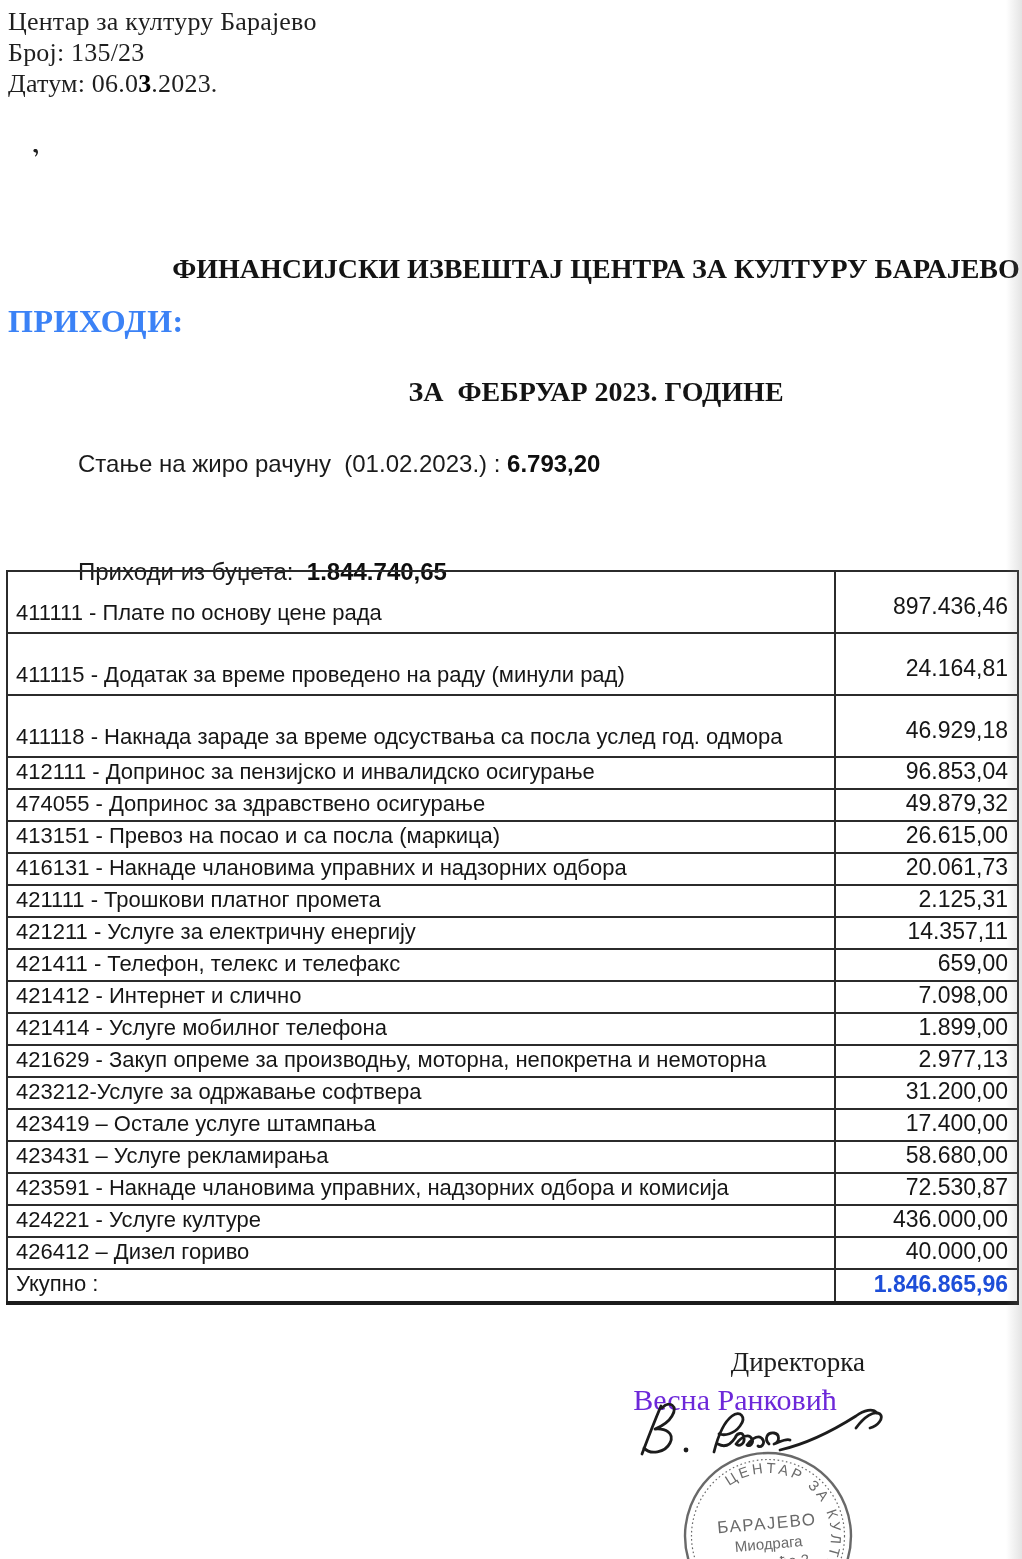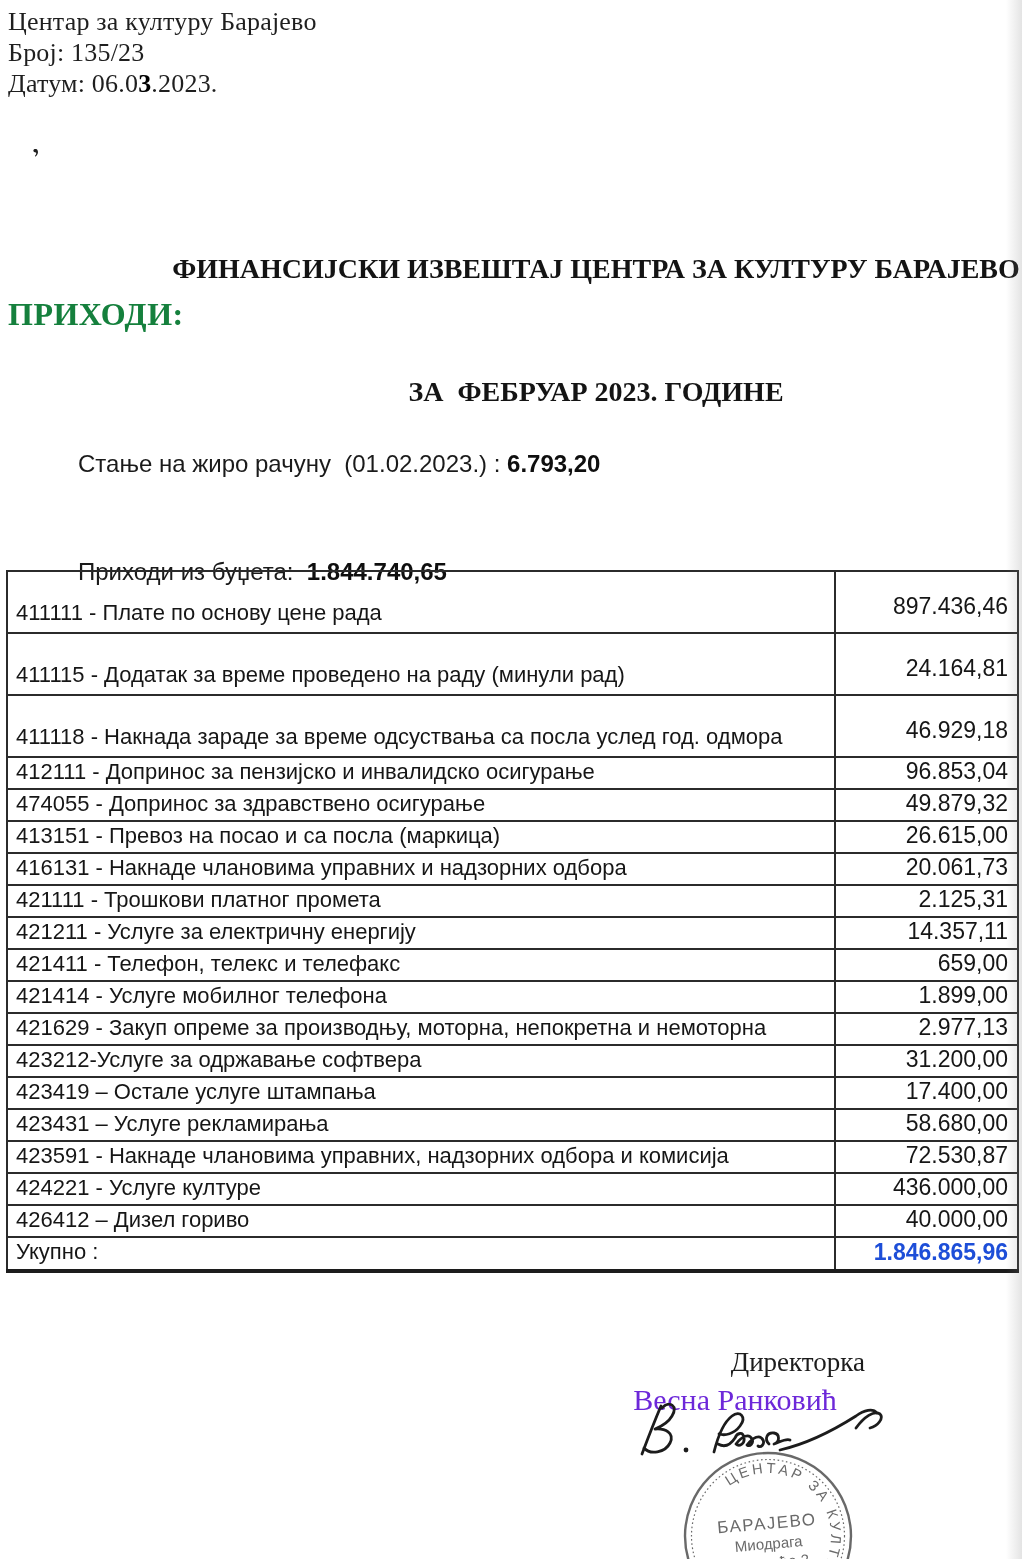--- a/index.html
+++ b/index.html
@@ -24,22 +24,22 @@
     transform:rotate(-25deg);
   }
   
   .report-title{
     position:absolute;left:170px;top:166px;width:852px;
     text-align:center;font-weight:700;font-size:28px;line-height:41px;
     white-space:pre-wrap;color:#141414;
   }
   
   .section-heading{
-    position:absolute;left:8px;top:296px;
-    font-size:32px;font-weight:700;color:#15803d;
+    position:absolute;left:8px;top:303px;
+    font-size:32px;font-weight:700;color:#3b82f6;
     letter-spacing:.5px;
   }
   
   .income-lines{
     position:absolute;left:78px;top:374px;
     font-family:"Liberation Sans", sans-serif;
     font-size:24px;line-height:36px;
     white-space:pre-wrap;color:#1a1a1a;
   }
   .income-line{height:36px;}
@@ -152,20 +152,24 @@
       <td class="cell-label">421111 - Трошкови платног промета</td>
       <td class="cell-amount">2.125,31</td>
     </tr>
         <tr>
       <td class="cell-label">421211 - Услуге за електричну енергију</td>
       <td class="cell-amount">14.357,11</td>
     </tr>
         <tr>
       <td class="cell-label">421411 - Телефон, телекс и телефакс</td>
       <td class="cell-amount">659,00</td>
+    </tr>
+        <tr>
+      <td class="cell-label">421412 - Интернет и слично</td>
+      <td class="cell-amount">7.098,00</td>
     </tr>
         <tr>
       <td class="cell-label">421414 - Услуге мобилног телефона</td>
       <td class="cell-amount">1.899,00</td>
     </tr>
         <tr>
       <td class="cell-label">421629 - Закуп опреме за производњу, моторна, непокретна и немоторна</td>
       <td class="cell-amount">2.977,13</td>
     </tr>
         <tr>

